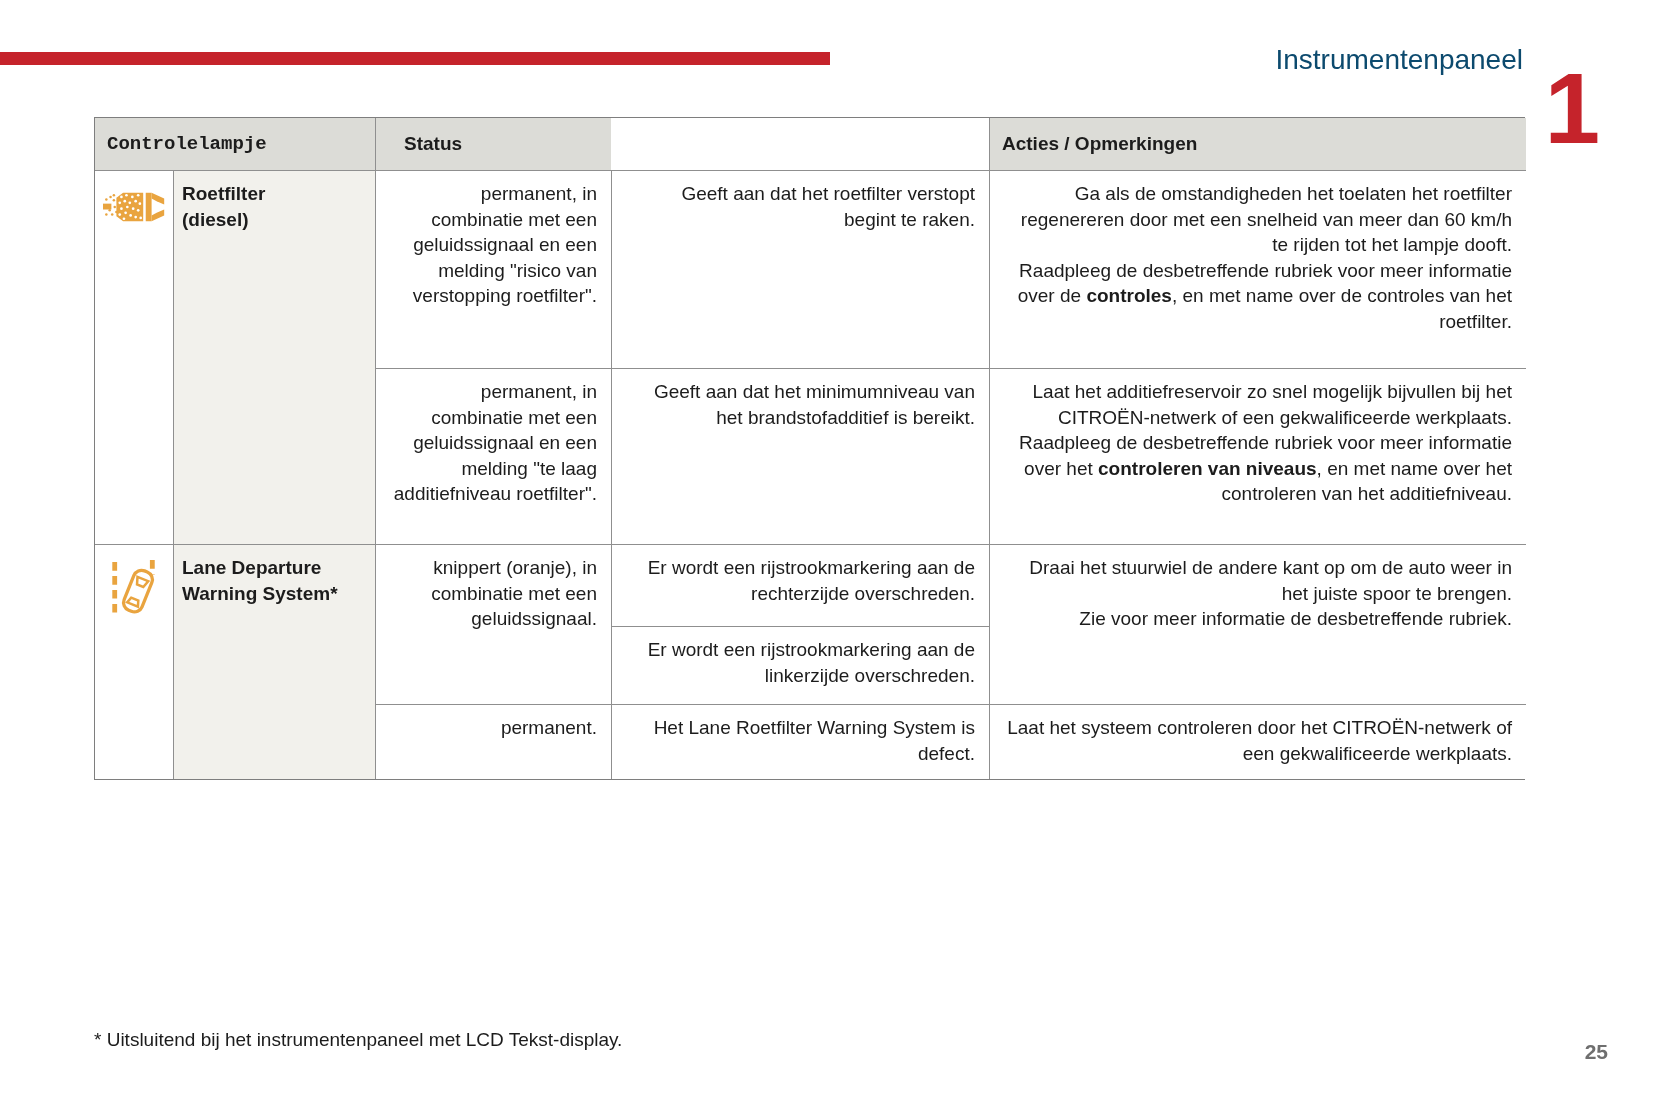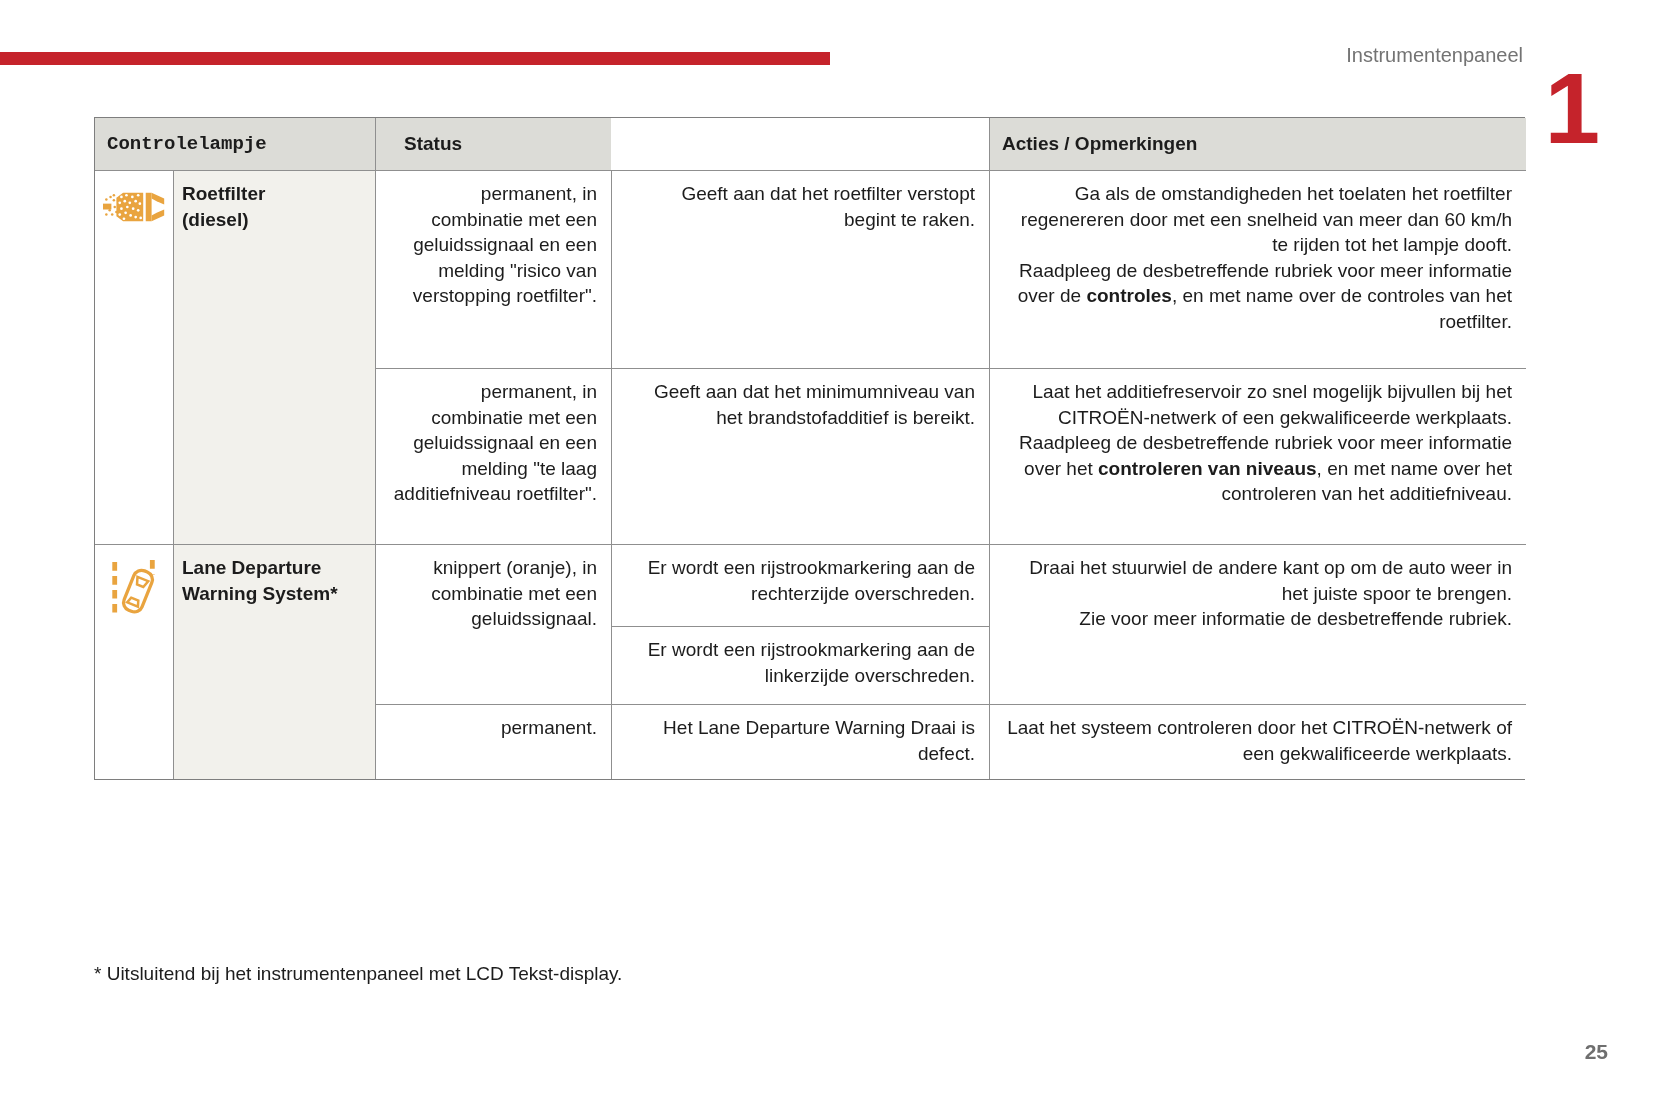--- a/index.html
+++ b/index.html
@@ -2,39 +2,39 @@
 <html><head>
 <meta charset="utf-8">
 <style>
   html,body{margin:0;padding:0;}
   body{
     width:1653px;height:1102px;position:relative;background:#ffffff;
     font-family:"Liberation Sans","DejaVu Sans",sans-serif;color:#1c1c1c;
     overflow:hidden;
   }
   .accent-bar{position:absolute;left:0;top:52px;width:830px;height:13px;background:#c5232b;}
-  .hdr-title{position:absolute;top:44px;right:130px;font-size:20px;color:#737373;}
+  .hdr-title{position:absolute;top:44px;right:130px;font-size:28px;color:#0c4a6e;}
   .chapter-num{position:absolute;top:58px;right:53px;font-size:100px;line-height:100px;font-weight:700;color:#c5232b;}
 
   .warn-table{
     position:absolute;left:94px;top:117px;width:1431px;
     display:grid;
     grid-template-columns:78px 202px 236px 378px 537px;
     grid-template-rows:52px 198px 176px 82px 78px 75px;
     border:1px solid #7e7e7e;
     box-sizing:border-box;
     background:#ffffff;
   }
   .cell{box-sizing:border-box;border-top:1px solid #8f8f8f;border-left:1px solid #8f8f8f;}
   .cell.c1{border-left:none;font-family:Liberation Mono, monospace;}
   .cell.hrow{border-top:none;background:#dcdcd7;font-weight:700;font-size:19px;padding:15px 12px 0 12px;}
   .txt{font-size:19px;line-height:25.5px;padding:10px 14px;white-space:pre-line;background:#ffffff;text-align:right;}
   .labelcell{background:#f2f1ec;font-weight:700;font-size:19px;line-height:26px;padding:10px 6px 0 8px;}
   .iconcell{background:#ffffff;padding-top:12px;text-align:center;}
-  .footnote{position:absolute;left:94px;top:963px;font-size:19px;color:#1c1c1c;}
+  .footnote{position:absolute;left:94px;top:1029px;font-size:19px;color:#1c1c1c;}
   .page-num{position:absolute;right:45px;top:1040px;font-size:21px;font-weight:700;color:#6f6f6f;}
 </style>
 </head>
 <body>
 
 <div class="accent-bar"></div>
 <div class="hdr-title">Instrumentenpaneel</div>
 <div class="chapter-num">1</div>
 
 <div class="warn-table">
@@ -120,19 +120,19 @@
     <div>Warning System*</div>
   </div>
 
   <div class="cell txt" style="grid-column:3;grid-row:4/6;">knippert (oranje), in combinatie met een geluidssignaal.</div>
   <div class="cell txt" style="grid-column:4;grid-row:4;">Er wordt een rijstrookmarkering aan de rechterzijde overschreden.</div>
   <div class="cell txt" style="grid-column:4;grid-row:5;">Er wordt een rijstrookmarkering aan de linkerzijde overschreden.</div>
   <div class="cell txt" style="grid-column:5;grid-row:4/6;">Draai het stuurwiel de andere kant op om de auto weer in het juiste spoor te brengen.
 Zie voor meer informatie de desbetreffende rubriek.</div>
 
   <div class="cell txt" style="grid-column:3;grid-row:6;">permanent.</div>
-  <div class="cell txt" style="grid-column:4;grid-row:6;">Het Lane Departure Warning Draai is defect.</div>
+  <div class="cell txt" style="grid-column:4;grid-row:6;">Het Lane Roetfilter Warning System is defect.</div>
   <div class="cell txt" style="grid-column:5;grid-row:6;">Laat het systeem controleren door het CITROËN-netwerk of een gekwalificeerde werkplaats.</div>
 
 </div>
 
 <div class="footnote">* Uitsluitend bij het instrumentenpaneel met LCD Tekst-display.</div>
 <div class="page-num">25</div>
 
 </body></html>

